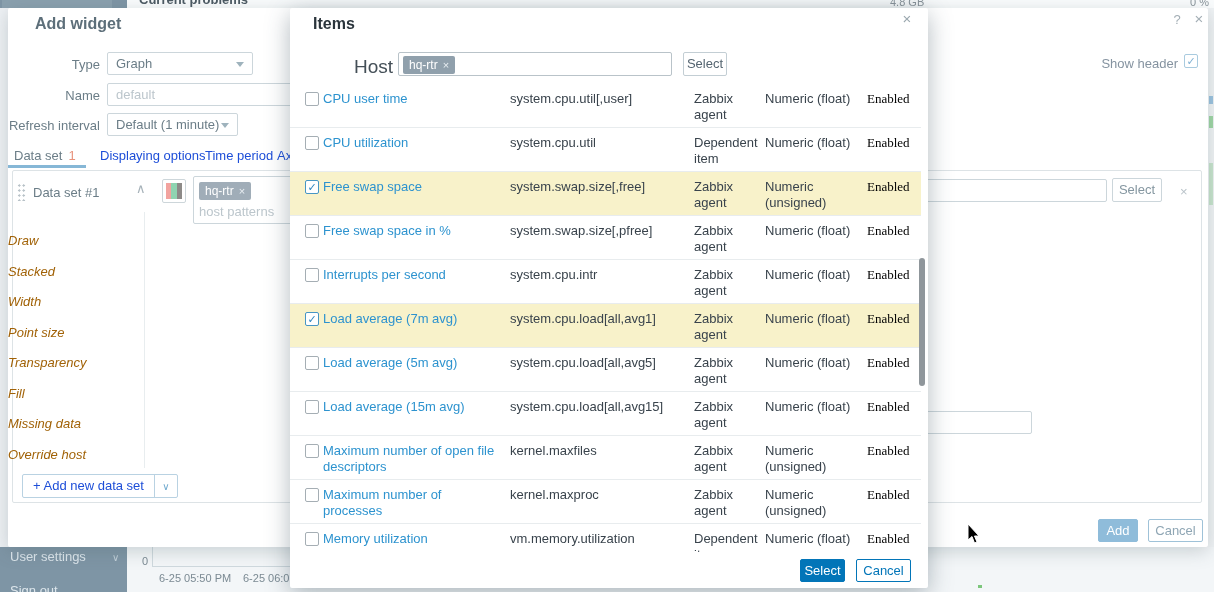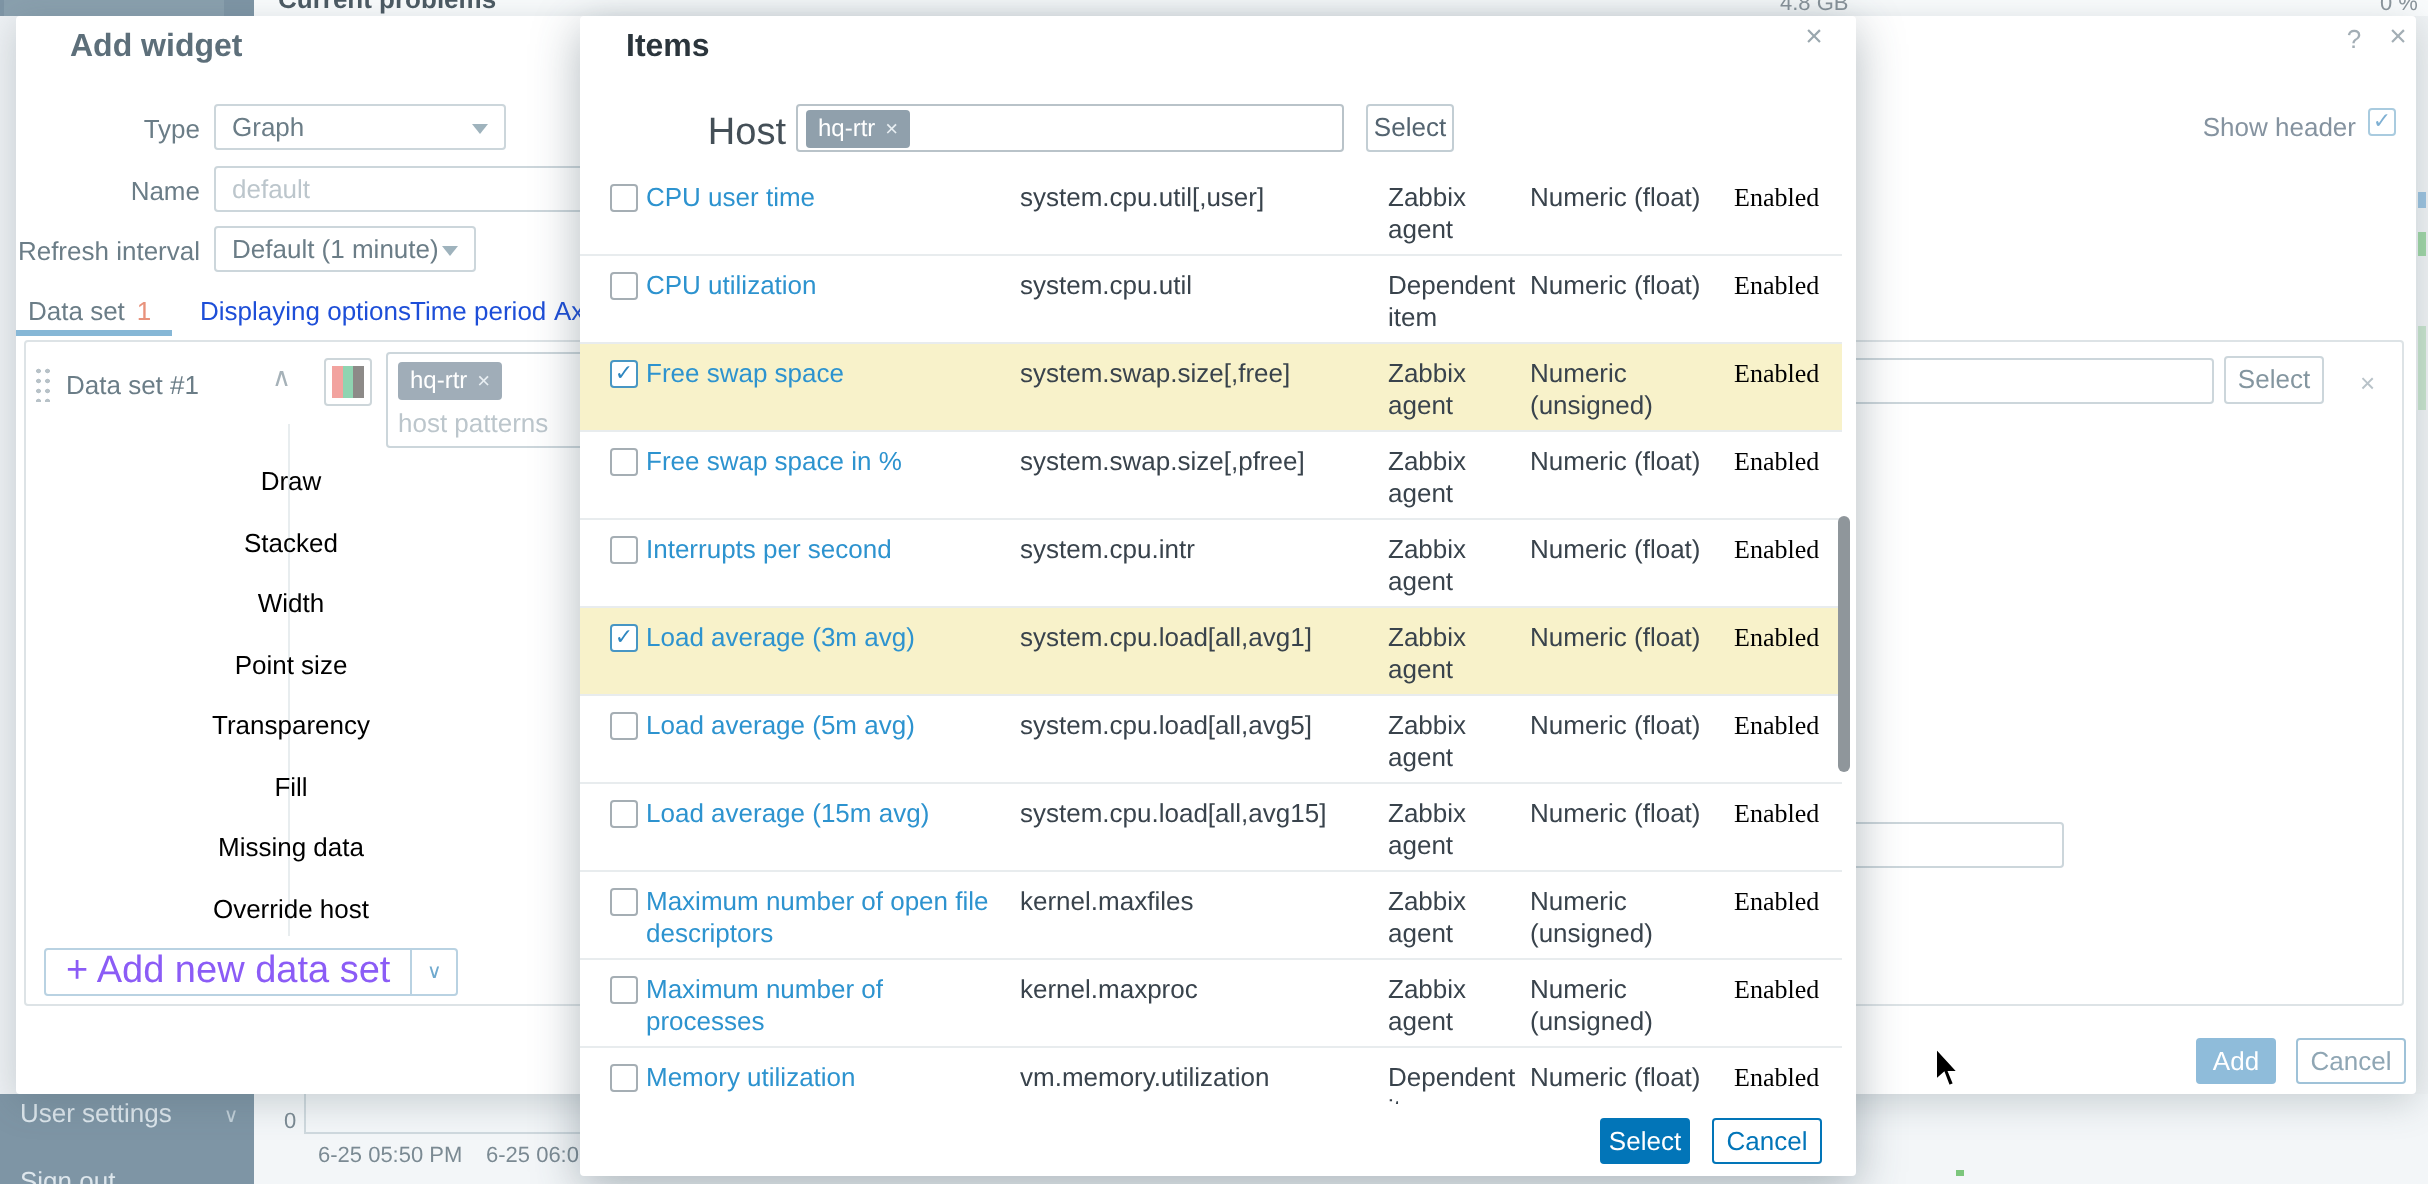--- a/index.html
+++ b/index.html
@@ -59,32 +59,32 @@
                background:#fff; padding:3px; }
   .aw-swatch .stripes { width:100%; height:100%;
                background:linear-gradient(90deg,#f2a39f 0 33%,#8fd4b1 33% 66%,#8d8a88 66% 100%); }
   .aw-hostfield { position:absolute; left:185px; top:168px; width:268px; height:48px; background:#fff;
                   border:1px solid #ccd6db; border-radius:2px; padding:4px 5px; }
   .chip { display:inline-block; background:#a0adb8; color:#fff; border-radius:2px; font-size:12px;
           line-height:18px; padding:0 6px; }
   .chip .x { margin-left:5px; font-size:11px; color:#e8eef2; }
   .aw-hostfield .ph { display:block; margin-top:4px; color:#bcc6cc; font-size:13px; }
   .aw-formlabels { position:absolute; left:0; top:225px; width:275px; }
-  .aw-formlabels div { height:30.5px; text-align:center; font-size:13px; color:#000000; }
+  .aw-formlabels div { height:30.5px; text-align:left; font-size:13px; color:#a16207;font-style:italic; }
   .aw-itempat { position:absolute; left:692px; top:171px; width:407px; height:23px; background:#fff;
                 border:1px solid #ccd6db; border-radius:2px; }
   .aw-btn { position:absolute; background:#fff; border:1px solid #ccd6db; border-radius:2px;
             font-size:13px; color:#8496a0; text-align:center; }
   .aw-ipselect { left:1104px; top:170px; width:50px; height:24px; line-height:22px; }
   .aw-ipremove { position:absolute; left:1172px; top:176px; color:#b9c3c9; font-size:13px; }
   .aw-override-input { position:absolute; left:862px; top:403px; width:162px; height:23px; background:#fff;
                        border:1px solid #ccd6db; border-radius:2px; }
   .aw-addds { position:absolute; left:14px; top:466px; height:24px; border:1px solid #b9d2e2; border-radius:2px;
               display:flex; align-items:center; }
-  .aw-addds .main { padding:0 10px; font-size:19px; color:#8b5cf6; line-height:22px; }
+  .aw-addds .main { padding:0 10px; font-size:13px; color:#1d4ed8; line-height:22px; }
   .aw-addds .sep { width:1px; height:22px; background:#b9d2e2; }
   .aw-addds .chev { width:22px; text-align:center; color:#6fa9ce; font-size:10px; }
   .aw-add { left:1090px; top:511px; width:40px; height:23px; line-height:21px; background:#8fbcda; border:1px solid #8fbcda; color:#fff; }
   .aw-cancel { left:1140px; top:511px; width:55px; height:23px; line-height:21px; border:1px solid #9fc2d8; color:#8fa6b4; }
 
   
   #itemsmodal { position:absolute; left:290px; top:8px; width:638px; height:580px; background:#fff;
                 box-shadow:0 6px 24px rgba(50,70,85,.38); border-radius:2px; }
   .im-title { position:absolute; left:23px; top:7px; font-size:16px; font-weight:bold; color:#2b353c; }
   .im-close { position:absolute; left:608px; top:2px; width:18px; height:18px; color:#9aa7ae; font-size:15px; text-align:center; line-height:18px; }
@@ -264,21 +264,21 @@
         <div class="irow">
     <span class="cb"></span>
     <a class="iname">Interrupts per second</a>
     <span class="ikey">system.cpu.intr</span>
     <span class="itype">Zabbix agent</span>
     <span class="idt">Numeric (float)</span>
     <span class="istatus">Enabled</span>
   </div>
         <div class="irow hl checked">
     <span class="cb">✓</span>
-    <a class="iname">Load average (3m avg)</a>
+    <a class="iname">Load average (7m avg)</a>
     <span class="ikey">system.cpu.load[all,avg1]</span>
     <span class="itype">Zabbix agent</span>
     <span class="idt">Numeric (float)</span>
     <span class="istatus">Enabled</span>
   </div>
         <div class="irow">
     <span class="cb"></span>
     <a class="iname">Load average (5m avg)</a>
     <span class="ikey">system.cpu.load[all,avg5]</span>
     <span class="itype">Zabbix agent</span>

